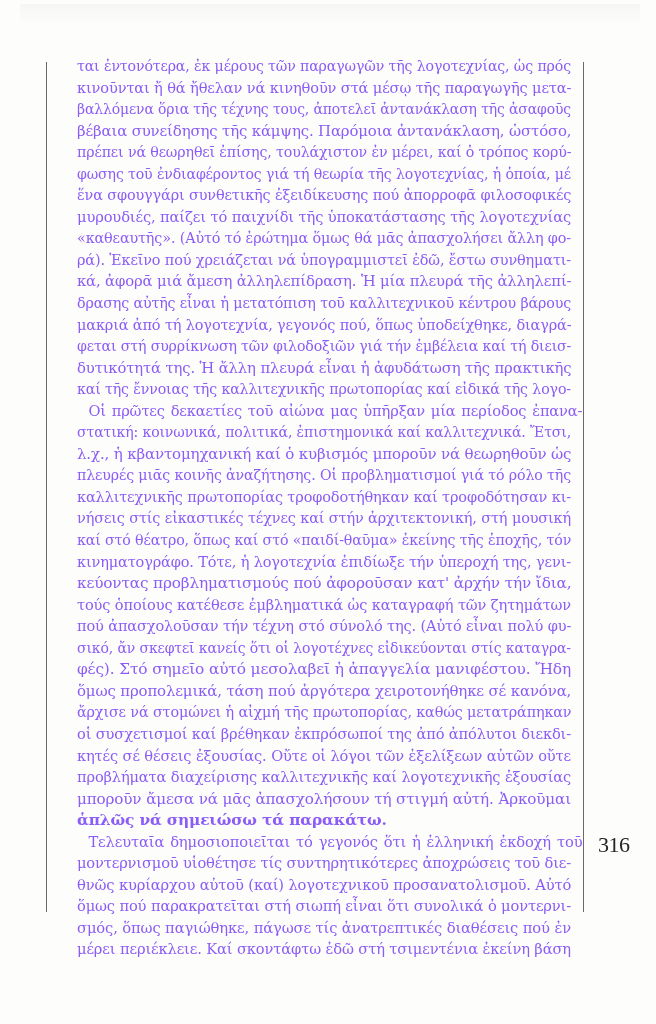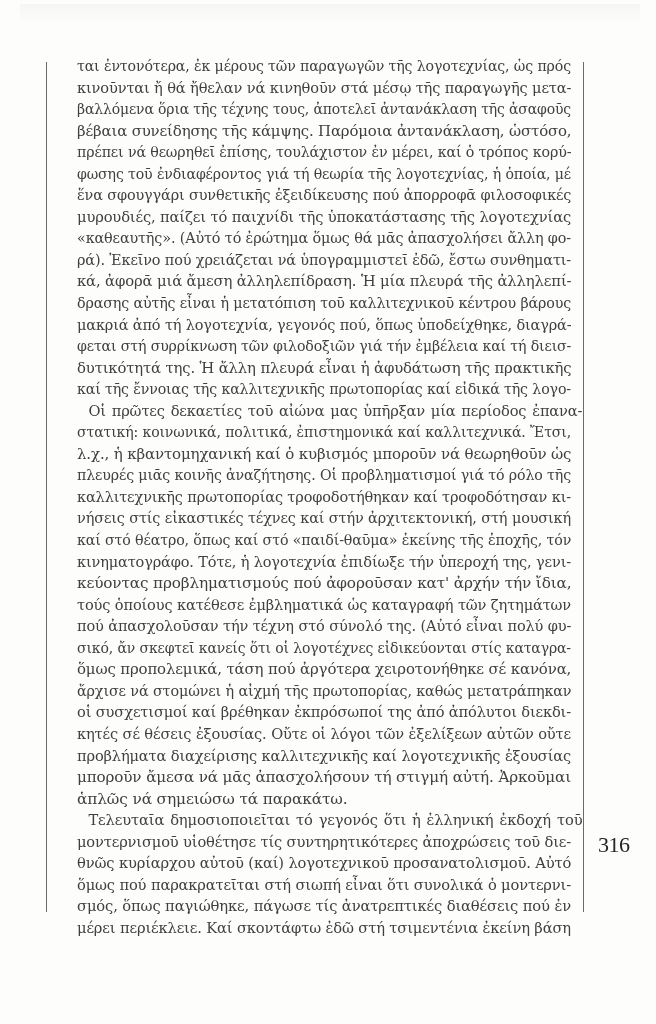--- a/index.html
+++ b/index.html
@@ -31,21 +31,21 @@
     .rule-left { left: 46px; top: 62px; height: 850px; }
     .rule-right { left: 583px; top: 62px; height: 850px; }
     .text-block {
       position: absolute;
       left: 77px;
       top: 56px;
       width: 494px;
       font-family: "DejaVu Serif", "Liberation Serif", serif;
       font-size: 15.4px;
       line-height: 21.55px;
-      color: #404040;
+      color: #8b5cf6;
       letter-spacing: -0.15px;
     }
     .line {
       display: block;
       white-space: nowrap;
       text-align: justify;
       text-align-last: justify;
       height: 21.55px;
       overflow: visible;
     }
@@ -95,27 +95,28 @@
     <span class="line" style="display: block; transform-origin: 0px 0px; transform: scaleX(0.9744); width: 507px;">λ.χ., ἡ κβαντομηχανική καί ὁ κυβισμός μποροῦν νά θεωρηθοῦν ὡς</span>
     <span class="line" style="display: block; transform-origin: 0px 0px; transform: scaleX(0.9216); width: 536px;">πλευρές μιᾶς κοινῆς ἀναζήτησης. Οἱ προβληματισμοί γιά τό ρόλο τῆς</span>
     <span class="line" style="display: block; transform-origin: 0px 0px; transform: scaleX(0.9427); width: 524px;">καλλιτεχνικῆς πρωτοπορίας τροφοδοτήθηκαν καί τροφοδότησαν κι-</span>
     <span class="line" style="display: block; transform-origin: 0px 0px; transform: scaleX(0.9392); width: 526px;">νήσεις στίς εἰκαστικές τέχνες καί στήν ἀρχιτεκτονική, στή μουσική</span>
     <span class="line" style="display: block; transform-origin: 0px 0px; transform: scaleX(0.9234); width: 535px;">καί στό θέατρο, ὅπως καί στό «παιδί-θαῦμα» ἐκείνης τῆς ἐποχῆς, τόν</span>
     <span class="line" style="display: block; transform-origin: 0px 0px; transform: scaleX(0.9427); width: 524px;">κινηματογράφο. Τότε, ἡ λογοτεχνία ἐπιδίωξε τήν ὑπεροχή της, γενι-</span>
     <span class="line" style="display: block; transform-origin: 0px 0px; transform: scaleX(0.992); width: 498px;">κεύοντας προβληματισμούς πού ἀφοροῦσαν κατ' ἀρχήν τήν ἴδια,</span>
     <span class="line" style="display: block; transform-origin: 0px 0px; transform: scaleX(0.9464); width: 522px;">τούς ὁποίους κατέθεσε ἐμβληματικά ὡς καταγραφή τῶν ζητημάτων</span>
     <span class="line" style="display: block; transform-origin: 0px 0px; transform: scaleX(0.9446); width: 523px;">πού ἀπασχολοῦσαν τήν τέχνη στό σύνολό της. (Αὐτό εἶναι πολύ φυ-</span>
     <span class="line" style="display: block; transform-origin: 0px 0px; transform: scaleX(0.9114); width: 542px;">σικό, ἄν σκεφτεῖ κανείς ὅτι οἱ λογοτέχνες εἰδικεύονται στίς καταγρα-</span>
+    <span class="line" style="display: block; transform-origin: 0px 0px; transform: scaleX(0.998); width: 495px;">φές). Στό σημεῖο αὐτό μεσολαβεῖ ἡ ἀπαγγελία μανιφέστου. Ἤδη</span>
     <span class="line" style="display: block; transform-origin: 0px 0px; transform: scaleX(0.9705); width: 509px;">ὅμως προπολεμικά, τάση πού ἀργότερα χειροτονήθηκε σέ κανόνα,</span>
     <span class="line" style="display: block; transform-origin: 0px 0px; transform: scaleX(0.9338); width: 529px;">ἄρχισε νά στομώνει ἡ αἰχμή τῆς πρωτοπορίας, καθώς μετατράπηκαν</span>
     <span class="line" style="display: block; transform-origin: 0px 0px; transform: scaleX(0.95); width: 520px;">οἱ συσχετισμοί καί βρέθηκαν ἐκπρόσωποί της ἀπό ἀπόλυτοι διεκδι-</span>
     <span class="line" style="display: block; transform-origin: 0px 0px; transform: scaleX(0.95); width: 520px;">κητές σέ θέσεις ἐξουσίας. Οὔτε οἱ λόγοι τῶν ἐξελίξεων αὐτῶν οὔτε</span>
     <span class="line" style="display: block; transform-origin: 0px 0px; transform: scaleX(0.9482); width: 521px;">προβλήματα διαχείρισης καλλιτεχνικῆς καί λογοτεχνικῆς ἐξουσίας</span>
     <span class="line" style="display: block; transform-origin: 0px 0px; transform: scaleX(0.986); width: 501px;">μποροῦν ἄμεσα νά μᾶς ἀπασχολήσουν τή στιγμή αὐτή. Ἀρκοῦμαι</span>
-    <span class="line last" style="display: block; width: 494px;">ἁπλῶς νά σημειώσω τά παρακάτω.</span>
+    <span class="line last" style="display: block; width: 494px; font-weight: bold;">ἁπλῶς νά σημειώσω τά παρακάτω.</span>
     <span class="line indent" style="display: block; transform-origin: 0px 0px; transform: scaleX(0.9545); width: 517.573px;">Τελευταῖα δημοσιοποιεῖται τό γεγονός ὅτι ἡ ἑλληνική ἐκδοχή τοῦ</span>
     <span class="line" style="display: block; transform-origin: 0px 0px; transform: scaleX(0.95); width: 520px;">μοντερνισμοῦ υἱοθέτησε τίς συντηρητικότερες ἀποχρώσεις τοῦ διε-</span>
     <span class="line" style="display: block; transform-origin: 0px 0px; transform: scaleX(0.9537); width: 518px;">θνῶς κυρίαρχου αὐτοῦ (καί) λογοτεχνικοῦ προσανατολισμοῦ. Αὐτό</span>
     <span class="line" style="display: block; transform-origin: 0px 0px; transform: scaleX(0.9518); width: 519px;">ὅμως πού παρακρατεῖται στή σιωπή εἶναι ὅτι συνολικά ὁ μοντερνι-</span>
     <span class="line" style="display: block; transform-origin: 0px 0px; transform: scaleX(0.9574); width: 516px;">σμός, ὅπως παγιώθηκε, πάγωσε τίς ἀνατρεπτικές διαθέσεις πού ἐν</span>
     <span class="line" style="display: block; transform-origin: 0px 0px; transform: scaleX(0.9537); width: 518px;">μέρει περιέκλειε. Καί σκοντάφτω ἐδῶ στή τσιμεντένια ἐκείνη βάση</span>
   </div>
 
 <div class="page-number">316</div>
 

